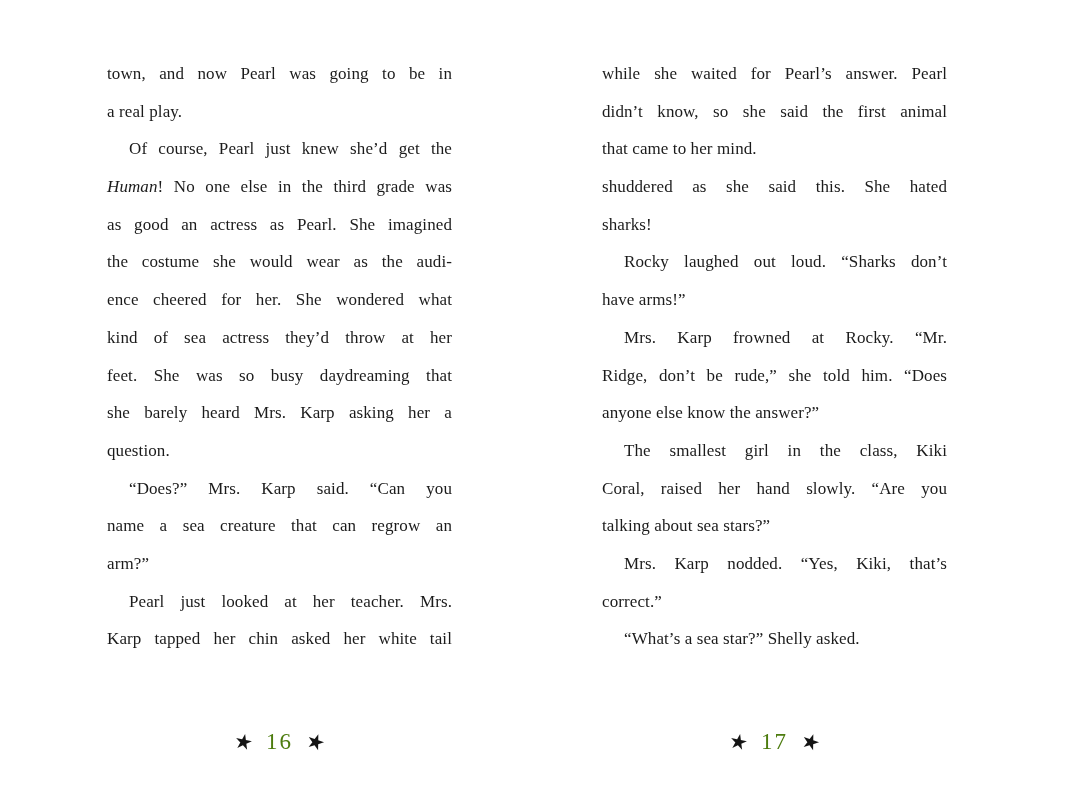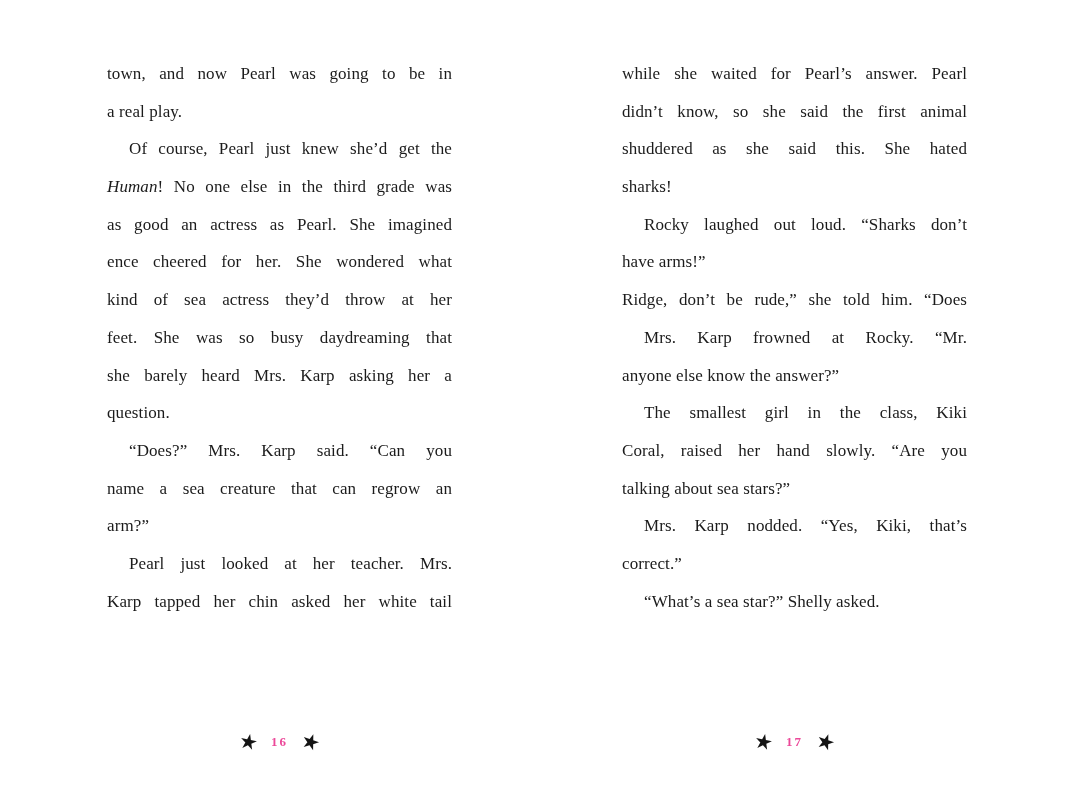--- a/index.html
+++ b/index.html
@@ -18,21 +18,21 @@
     font-family: "Liberation Serif", "DejaVu Serif", serif;
     color: #1b1b1b;
   }
   .page {
     position: absolute;
     top: 55px;
     width: 345px;
     height: 720px;
   }
   .page.left  { left: 107px; }
-  .page.right { left: 622px; }
+  .page.right { left: 602px; }
   .text {
     font-size: 17px;
     line-height: 37.7px;
     letter-spacing: 0.1px;
   }
   .line {
     height: 37.7px;
     text-align: justify;
   }
   .line.j { text-align-last: justify; }
@@ -44,24 +44,24 @@
     top: 673px;
     left: 0;
     right: 0;
     height: 28px;
     display: flex;
     align-items: center;
     justify-content: center;
     gap: 13px;
   }
   .pagenum {
-    font-size: 13px;
-    font-weight: bold;
+    font-size: 23px;
+    font-weight: normal;
     letter-spacing: 2px;
-    color: #ec4899;
+    color: #4d7c0f;
   }
   .star {
     font-size: 21px;
     line-height: 21px;
     display: inline-block;
     color: #141414;
   }
   .star.s1 { transform: rotate(11deg); }
   .star.s2 { transform: rotate(19deg); }
 </style>
@@ -70,20 +70,21 @@
 
 <div class="spread">
 
   <section class="page left">
     <div class="text">
       <div class="line j">town, and now Pearl was going to be in</div>
       <div class="line e">a real play.</div>
       <div class="line j ind">Of course, Pearl just knew she’d get the</div>
       <div class="line j"><span class="it">Human</span><span>! No one else in the third grade was</span></div>
       <div class="line j">as good an actress as Pearl. She imagined</div>
+      <div class="line j">the costume she would wear as the audi-</div>
       <div class="line j">ence cheered for her. She wondered what</div>
       <div class="line j">kind of sea actress they’d throw at her</div>
       <div class="line j">feet. She was so busy daydreaming that</div>
       <div class="line j">she barely heard Mrs. Karp asking her a</div>
       <div class="line e">question.</div>
       <div class="line j ind">“Does?” Mrs. Karp said. “Can you</div>
       <div class="line j">name a sea creature that can regrow an</div>
       <div class="line e">arm?”</div>
       <div class="line j ind">Pearl just looked at her teacher. Mrs.</div>
       <div class="line j">Karp tapped her chin asked her white tail</div>
@@ -92,26 +93,27 @@
       <span class="star s1">★</span>
       <span class="pagenum">16</span>
       <span class="star s2">★</span>
     </div>
   </section>
 
   <section class="page right">
     <div class="text">
       <div class="line j">while she waited for Pearl’s answer. Pearl</div>
       <div class="line j">didn’t know, so she said the first animal</div>
+      <div class="line e">that came to her mind.</div>
       <div class="line j">shuddered as she said this. She hated</div>
       <div class="line e">sharks!</div>
       <div class="line j ind">Rocky laughed out loud. “Sharks don’t</div>
       <div class="line e">have arms!”</div>
+      <div class="line j ind">Mrs. Karp frowned at Rocky. “Mr.</div>
       <div class="line j">Ridge, don’t be rude,” she told him. “Does</div>
-      <div class="line j ind">Mrs. Karp frowned at Rocky. “Mr.</div>
       <div class="line e">anyone else know the answer?”</div>
       <div class="line j ind">The smallest girl in the class, Kiki</div>
       <div class="line j">Coral, raised her hand slowly. “Are you</div>
       <div class="line e">talking about sea stars?”</div>
       <div class="line j ind">Mrs. Karp nodded. “Yes, Kiki, that’s</div>
       <div class="line e">correct.”</div>
       <div class="line e ind">“What’s a sea star?” Shelly asked.</div>
     </div>
     <div class="footer">
       <span class="star s1">★</span>

